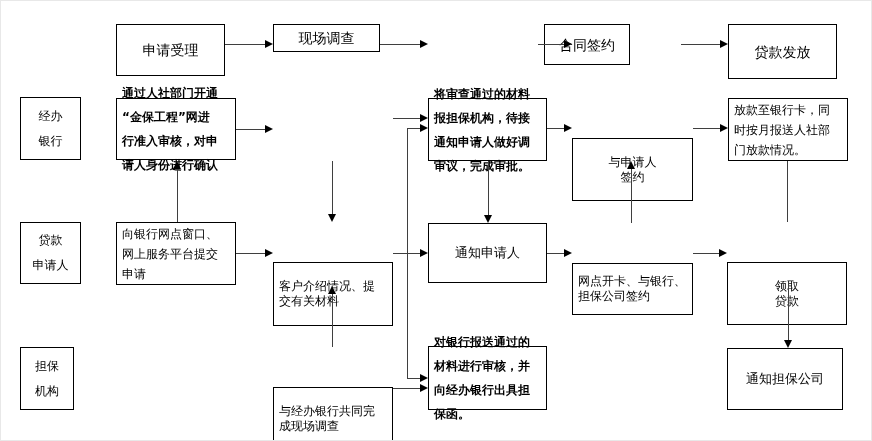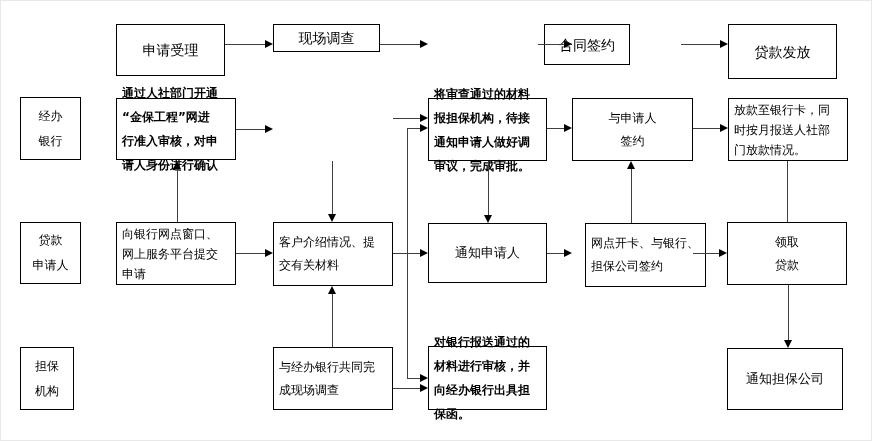--- a/index.html
+++ b/index.html
@@ -24,21 +24,21 @@
     white-space: pre-line;
     font-size: 12px;
     line-height: 16px;
     color: #000;
   }
   .step  { font-size: 14px; line-height: 18px; }
   .label { font-size: 12px; line-height: 25px; }
   .left  { justify-content: flex-start; text-align: left; padding: 0 5px; }
   .tight { line-height: 24px; font-weight: bold; }
   .mid   { line-height: 20px; }
-  .wide  { line-height: 23px; }
+  .wide  { line-height: 15px; margin-top: 40px; }
   .single{ font-size: 13px; }
   
   .h { position: absolute; height: 1px; background: #3f3f3f; }
   .v { position: absolute; width: 1px;  background: #3f3f3f; }
   
   .har { position: absolute; width: 0; height: 0;
          border-top: 4px solid transparent; border-bottom: 4px solid transparent;
          border-left: 8px solid #000; }
   .hau { position: absolute; width: 0; height: 0;
          border-left: 4px solid transparent; border-right: 4px solid transparent;
@@ -77,21 +77,21 @@
   <div class="box left mid" style="left:727px;top:97px;width:120px;height:63px">放款至银行卡，同
 时按月报送人社部
 门放款情况。</div>
 
   <div class="box left wide" style="left:272px;top:221px;width:120px;height:64px">客户介绍情况、提
 交有关材料</div>
   <div class="box left mid" style="left:115px;top:221px;width:120px;height:63px">向银行网点窗口、
 网上服务平台提交
 申请</div>
   <div class="box single" style="left:427px;top:222px;width:119px;height:60px">通知申请人</div>
-  <div class="box left wide" style="left:584px;top:222px;width:121px;height:64px">网点开卡、与银行、
+  <div class="box left wide" style="left:571px;top:222px;width:121px;height:52px">网点开卡、与银行、
 担保公司签约</div>
   <div class="box wide" style="left:726px;top:221px;width:120px;height:63px">领取
 贷款</div>
 
   <div class="box left wide" style="left:272px;top:346px;width:120px;height:63px">与经办银行共同完
 成现场调查</div>
   <div class="box left tight" style="left:427px;top:345px;width:119px;height:64px">对银行报送通过的
 材料进行审核，并
 向经办银行出具担
 保函。</div>

